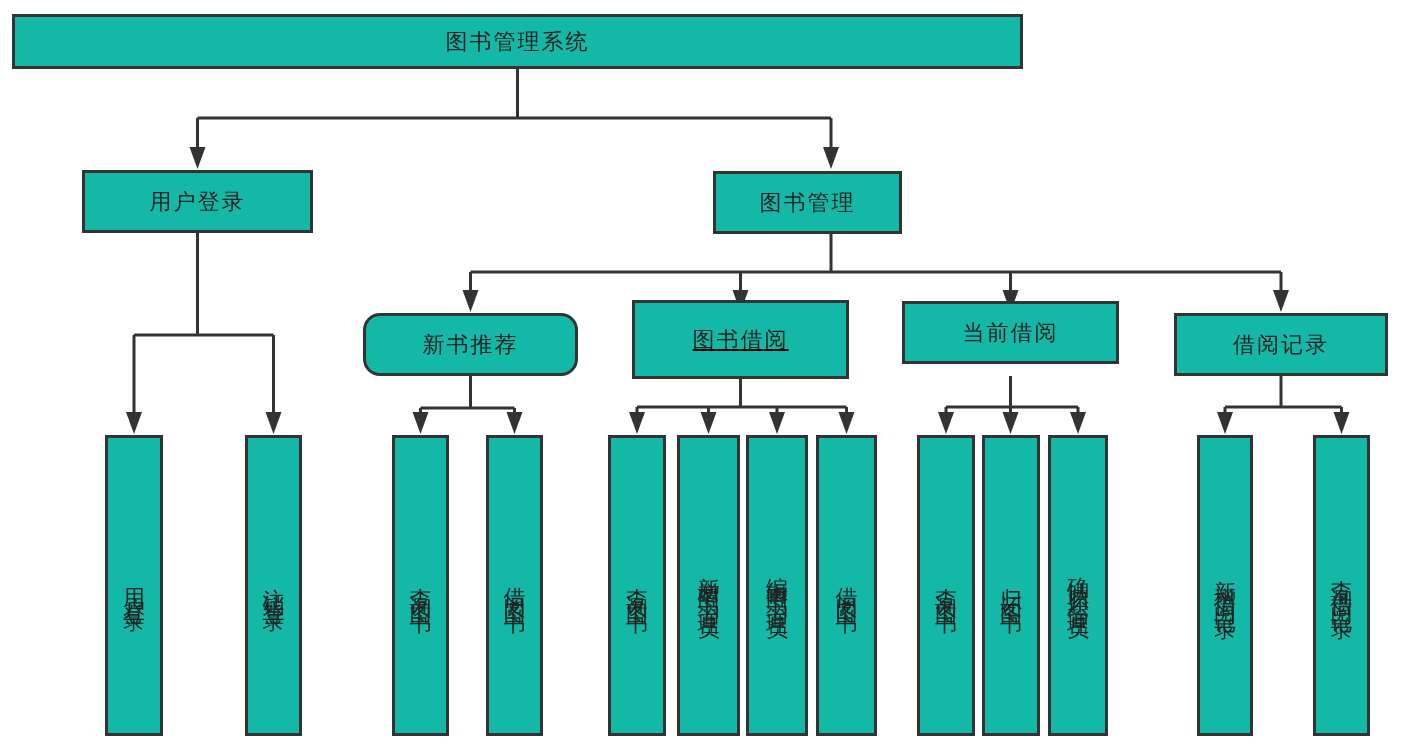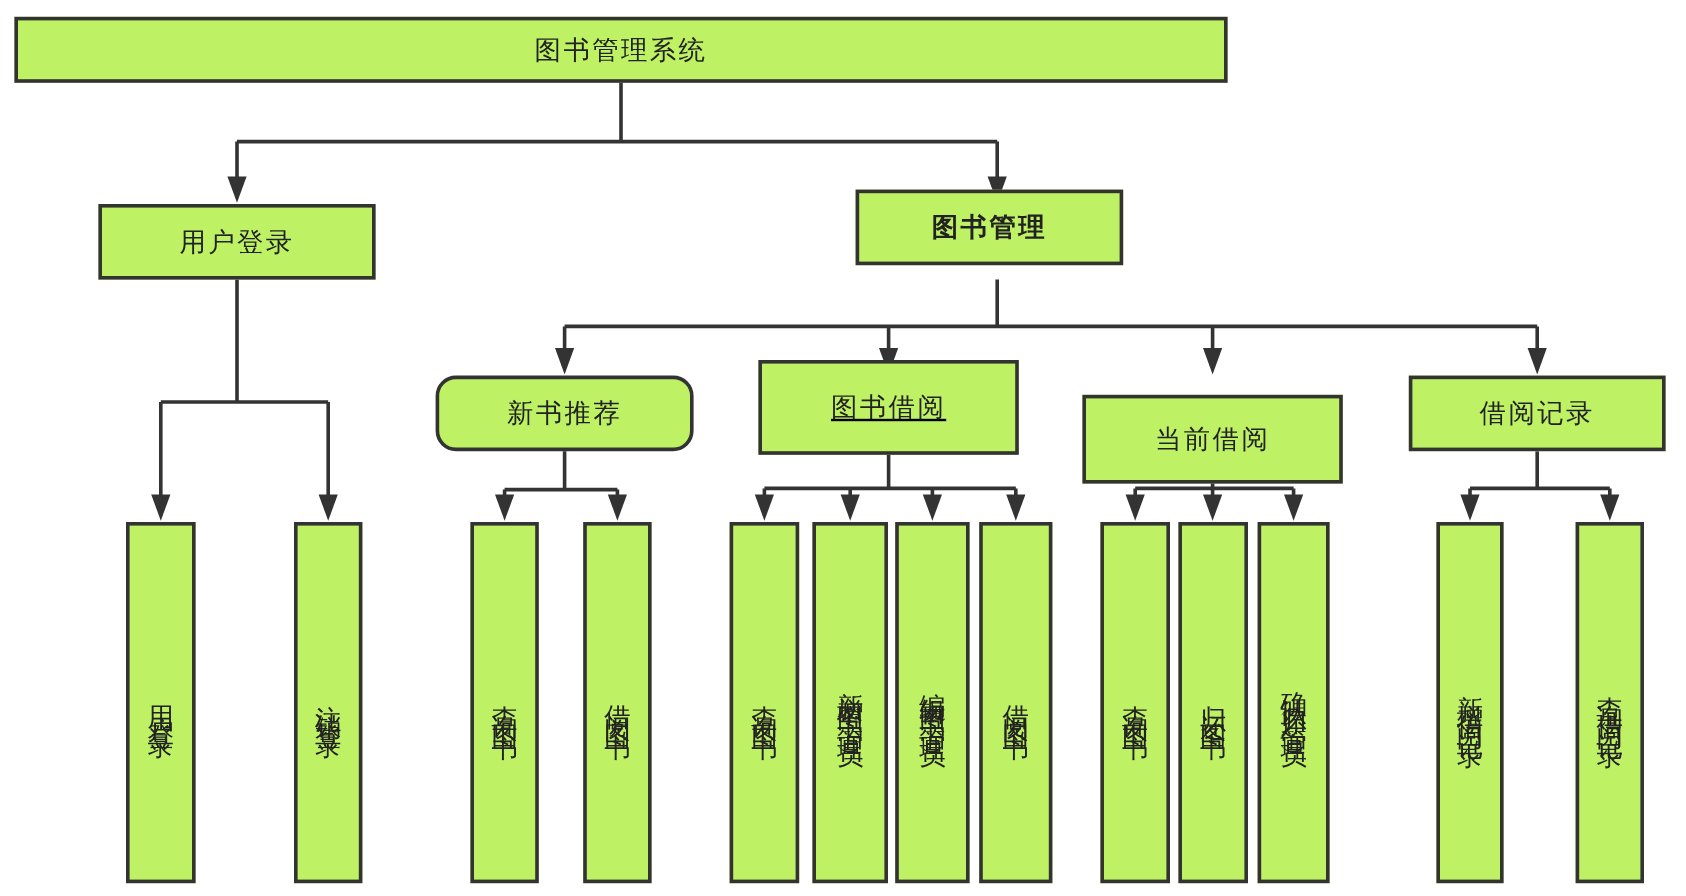--- a/index.html
+++ b/index.html
@@ -14,21 +14,21 @@
   .connectors {
     position: absolute;
     left: 0; top: 0;
     width: 1405px; height: 747px;
     pointer-events: none;
   }
   .node {
     position: absolute;
     box-sizing: border-box;
     border: 3px solid #333333;
-    background: #bef264;
+    background: #14b8a6;
     display: flex;
     align-items: center;
     justify-content: center;
   }
   .node .h-label {
     font-size: 22px;
     color: #222222;
     letter-spacing: 2px;
     white-space: nowrap;
   }
@@ -101,31 +101,31 @@
     </g>
   </svg>
 
   <div class="node" style="left:12px; top:14px; width:1011px; height:55px;">
     <span class="h-label">图书管理系统</span>
   </div>
 
   <div class="node" style="left:82px; top:170px; width:231px; height:63px;">
     <span class="h-label">用户登录</span>
   </div>
-  <div class="node" style="left:713px; top:158px; width:223px; height:63px;font-weight:bold;">
+  <div class="node" style="left:713px; top:171px; width:189px; height:63px;">
     <span class="h-label">图书管理</span>
   </div>
 
   <div class="node" style="left:363px; top:313px; width:215px; height:63px;border-radius:17px;">
     <span class="h-label">新书推荐</span>
   </div>
   <div class="node" style="left:632px; top:300px; width:217px; height:79px;text-decoration:underline;">
     <span class="h-label">图书借阅</span>
   </div>
-  <div class="node" style="left:902px; top:329px; width:217px; height:74px;">
+  <div class="node" style="left:902px; top:301px; width:217px; height:63px;">
     <span class="h-label">当前借阅</span>
   </div>
   <div class="node" style="left:1174px; top:313px; width:214px; height:63px;">
     <span class="h-label">借阅记录</span>
   </div>
 
   <div class="node leaf" style="left:105px; top:435px; width:58px; height:301px;">
     <span class="v-label">用户登录</span>
   </div>
   <div class="node leaf" style="left:245px; top:435px; width:57px; height:301px;">

